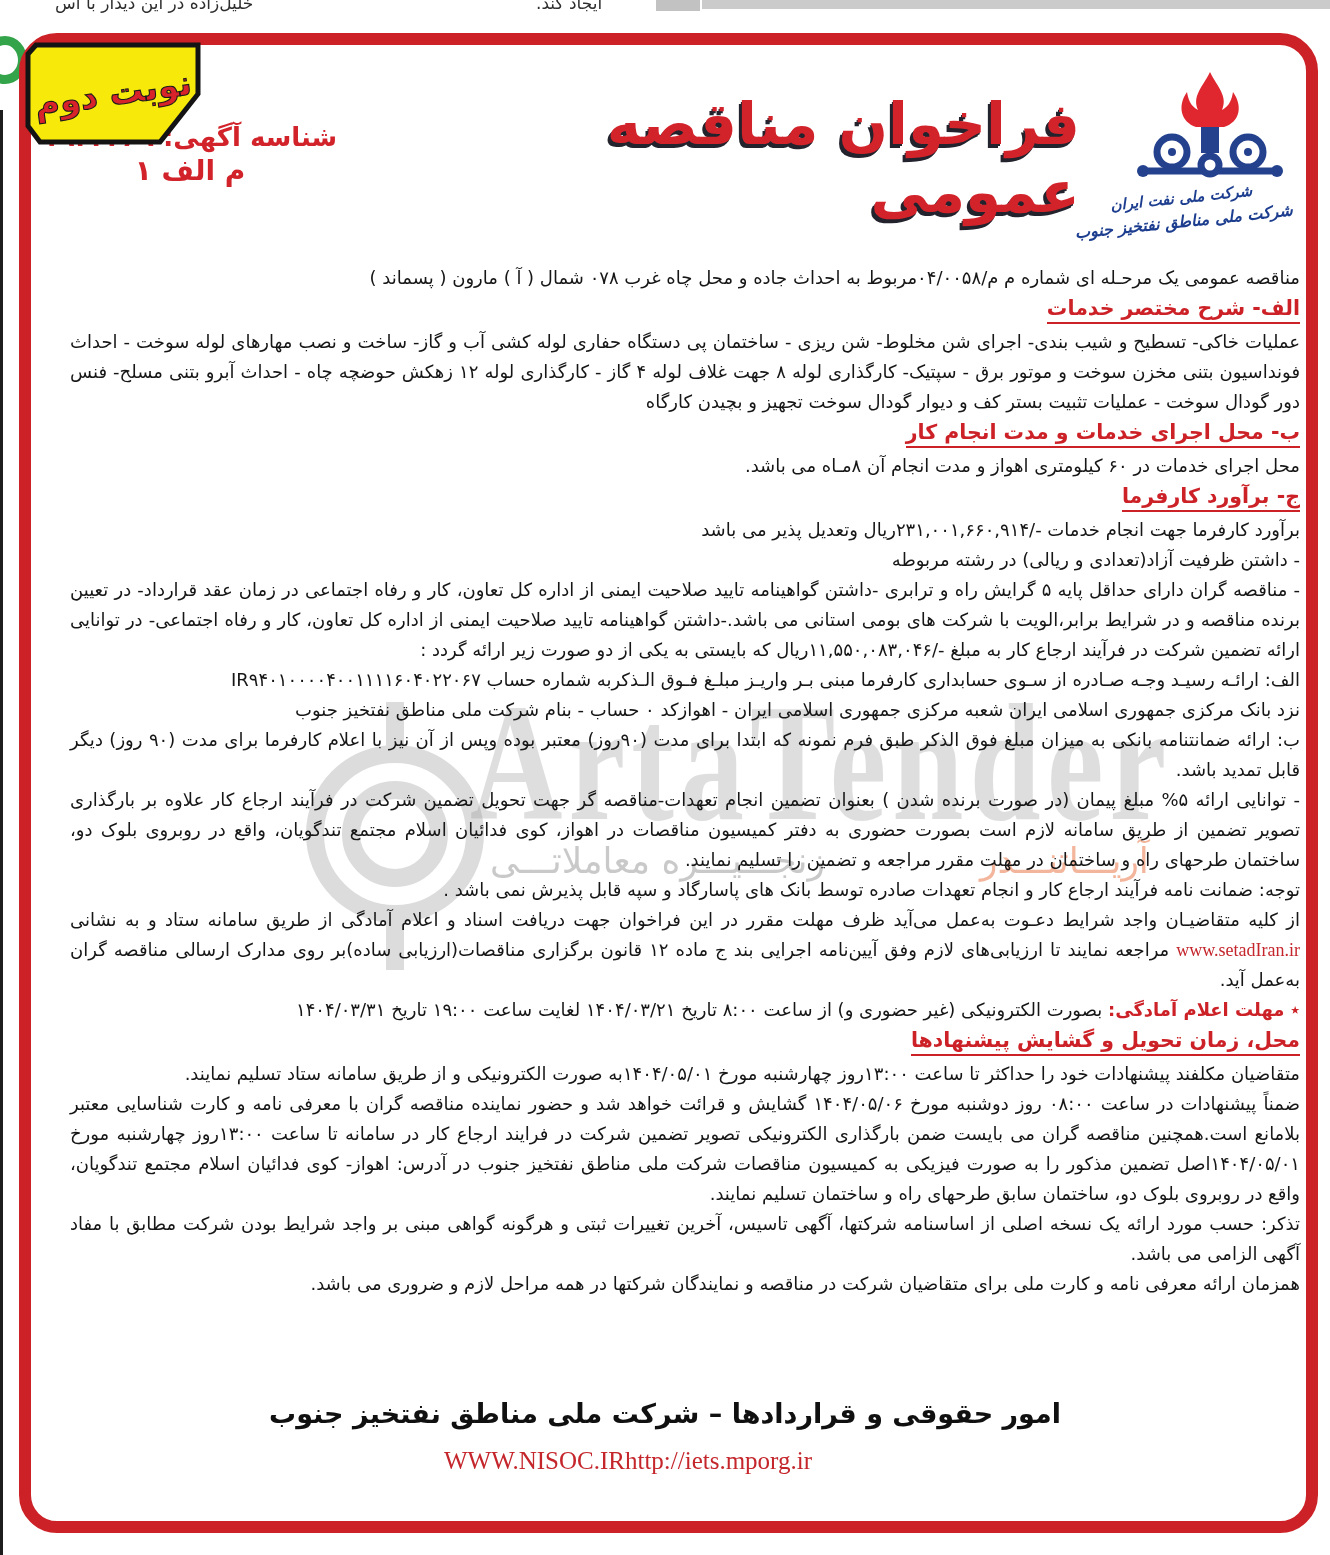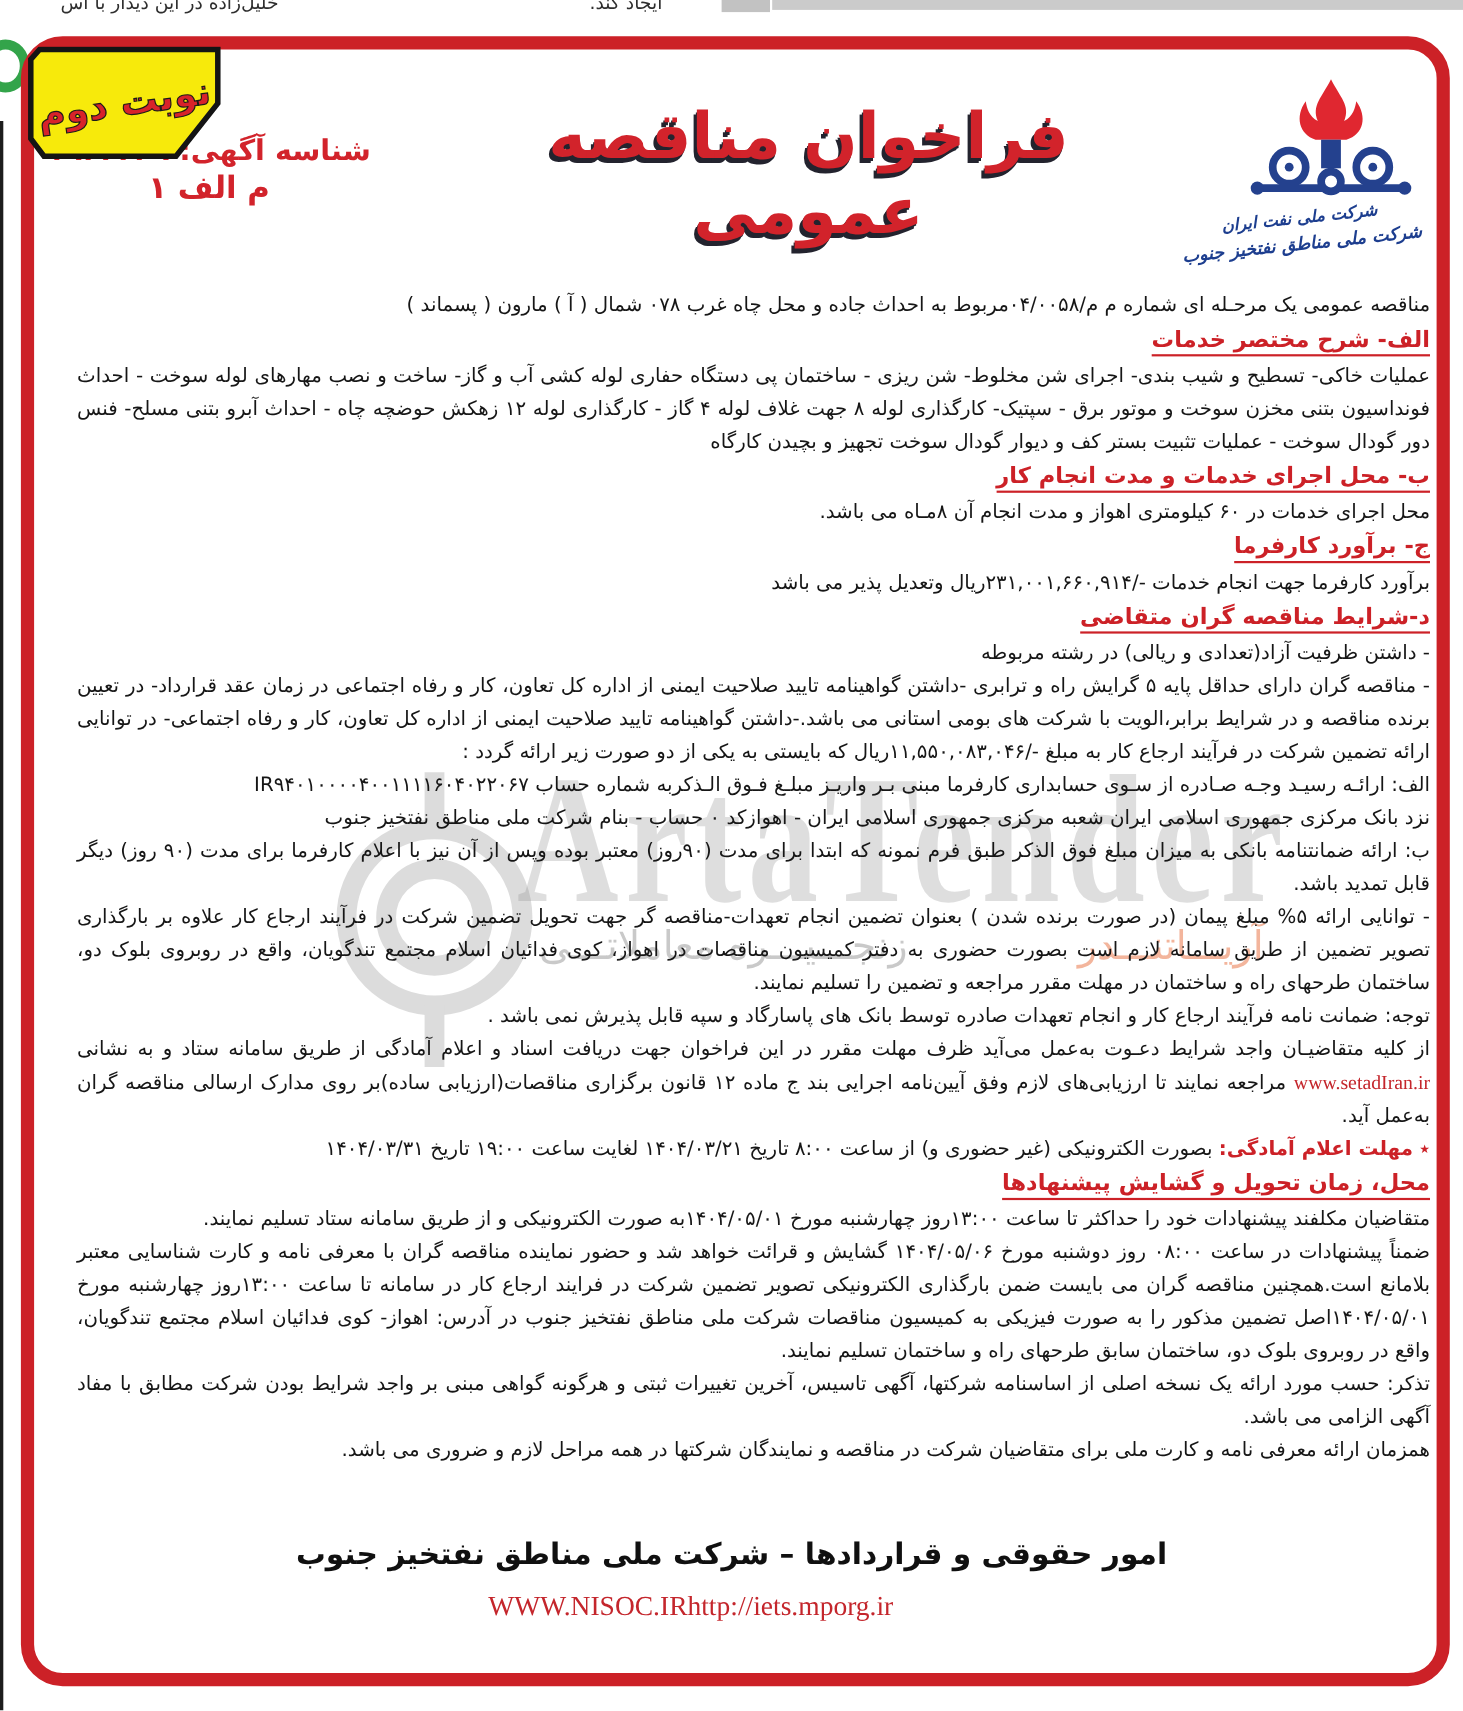--- a/index.html
+++ b/index.html
@@ -19,21 +19,21 @@
   #green-mark{position:absolute;left:-17px;top:36px;width:26px;height:30px;border:9px solid #33a44a;border-radius:50%;background:#fff;}
   
   #tender-box{position:absolute;left:19px;top:33px;width:1299px;height:1500px;border:12px solid var(--red);border-radius:38px;box-sizing:border-box;background:#fff;z-index:1;}
   
   #badge{position:absolute;left:24px;top:42px;z-index:4;}
   
   #ad-id-wrap{position:absolute;left:40px;top:122px;width:300px;text-align:center;z-index:3;direction:rtl;}
   #ad-id{color:#d2232b;font-weight:bold;font-size:26px;line-height:30px;}
   #ad-code{color:#d2232b;font-weight:bold;font-size:28px;line-height:30px;margin-top:4px;}
   
-  #main-title{position:absolute;left:390px;top:90px;width:690px;text-align:center;z-index:3;
+  #main-title{position:absolute;left:390px;top:90px;width:690px;z-index:3;
     direction:rtl;font-size:58px;font-weight:bold;color:#d2232b;
     text-shadow:-3px 4px 0 #23232e, -1px 2px 0 #23232e;letter-spacing:-1px;}
   
   #logo{position:absolute;left:1128px;top:70px;width:165px;height:115px;z-index:3;}
   #logo-captions{position:absolute;left:1055px;top:186px;width:255px;text-align:center;z-index:3;direction:rtl;transform:rotate(-6deg);}
   .logo-cap{color:#1d3e8f;font-weight:bold;font-style:italic;font-size:15px;line-height:24px;white-space:nowrap;}
   
   #wm-swirl{position:absolute;left:295px;top:690px;z-index:2;opacity:.30;}
   #wm-latin{position:absolute;left:470px;top:668px;z-index:2;font-family:"Liberation Serif",serif;
     font-weight:bold;font-size:128px;color:#8d8d8d;opacity:.28;letter-spacing:6px;transform:scaleY(1.3);transform-origin:top;}
@@ -113,21 +113,20 @@
 </div>
 
 <div id="body-blocks">
     <div class="para"><span>مناقصه عمومی یک مرحـله ای شماره م م/۰۴/۰۰۵۸مربوط به احداث جاده و محل چاه غرب ۰۷۸ شمال ( آ ) مارون ( پسماند )</span></div>
     <div class="sec-h"><span>الف- شرح مختصر خدمات</span></div>
     <div class="para"><span>عملیات خاکی- تسطیح و شیب بندی- اجرای شن مخلوط- شن ریزی - ساختمان پی دستگاه حفاری لوله کشی آب و گاز- ساخت و نصب مهارهای لوله سوخت - احداث فونداسیون بتنی مخزن سوخت و موتور برق - سپتیک- کارگذاری لوله ۸ جهت غلاف لوله ۴ گاز - کارگذاری لوله ۱۲ زهکش حوضچه چاه - احداث آبرو بتنی مسلح- فنس دور گودال سوخت - عملیات تثبیت بستر کف و دیوار گودال سوخت تجهیز و بچیدن کارگاه</span></div>
     <div class="sec-h"><span>ب- محل اجرای خدمات و مدت انجام کار</span></div>
     <div class="para"><span>محل اجرای خدمات در ۶۰ کیلومتری اهواز و مدت انجام آن ۸مـاه می باشد.</span></div>
     <div class="sec-h"><span>ج- برآورد کارفرما</span></div>
     <div class="para"><span>برآورد کارفرما جهت انجام خدمات -/۲۳۱,۰۰۱,۶۶۰,۹۱۴ریال وتعدیل پذیر می باشد</span></div>
-    <div class="sec-h"><span>د-شرایط مناقصه گران متقاضی</span></div>
     <div class="para"><span>- داشتن ظرفیت آزاد(تعدادی و ریالی) در رشته مربوطه</span></div>
     <div class="para"><span>- مناقصه گران دارای حداقل پایه ۵ گرایش راه و ترابری -داشتن گواهینامه تایید صلاحیت ایمنی از اداره کل تعاون، کار و رفاه اجتماعی در زمان عقد قرارداد- در تعیین برنده مناقصه و در شرایط برابر،الویت با شرکت های بومی استانی می باشد.-داشتن گواهینامه تایید صلاحیت ایمنی از اداره کل تعاون، کار و رفاه اجتماعی- در توانایی ارائه تضمین شرکت در فرآیند ارجاع کار به مبلغ -/۱۱,۵۵۰,۰۸۳,۰۴۶ریال که بایستی به یکی از دو صورت زیر ارائه گردد :</span></div>
     <div class="para"><span>الف: ارائـه رسیـد وجـه صـادره از سـوی حسابداری کارفرما مبنی بـر واریـز مبلـغ فـوق الـذکربه شماره حساب IR۹۴۰۱۰۰۰۰۴۰۰۱۱۱۱۶۰۴۰۲۲۰۶۷</span></div>
     <div class="para"><span>نزد بانک مرکزی جمهوری اسلامی ایران شعبه مرکزی جمهوری اسلامی ایران - اهوازکد ۰ حساب - بنام شرکت ملی مناطق نفتخیز جنوب</span></div>
     <div class="para"><span>ب: ارائه ضمانتنامه بانکی به میزان مبلغ فوق الذکر طبق فرم نمونه که ابتدا برای مدت (۹۰روز) معتبر بوده وپس از آن نیز با اعلام کارفرما برای مدت (۹۰ روز) دیگر قابل تمدید باشد.</span></div>
     <div class="para"><span>- توانایی ارائه ۵% مبلغ پیمان (در صورت برنده شدن ) بعنوان تضمین انجام تعهدات-مناقصه گر جهت تحویل تضمین شرکت در فرآیند ارجاع کار علاوه بر بارگذاری تصویر تضمین از طریق سامانه لازم است بصورت حضوری به دفتر کمیسیون مناقصات در اهواز، کوی فدائیان اسلام مجتمع تندگویان، واقع در روبروی بلوک دو، ساختمان طرحهای راه و ساختمان در مهلت مقرر مراجعه و تضمین را تسلیم نمایند.</span></div>
     <div class="para"><span>توجه: ضمانت نامه فرآیند ارجاع کار و انجام تعهدات صادره توسط بانک های پاسارگاد و سپه قابل پذیرش نمی باشد .</span></div>
     <div class="para"><span>از کلیه متقاضیـان واجد شرایط دعـوت به‌عمل می‌آید ظرف مهلت مقرر در این فراخوان جهت دریافت اسناد و اعلام آمادگی از طریق سامانه ستاد و به نشانی </span><span class="url">www.setadIran.ir</span><span> مراجعه نمایند تا ارزیابی‌های لازم وفق آیین‌نامه اجرایی بند ج ماده ۱۲ قانون برگزاری مناقصات(ارزیابی ساده)بر روی مدارک ارسالی مناقصه گران به‌عمل آید.</span></div>
     <div class="para"><span class="star">٭ </span><span class="redlabel">مهلت اعلام آمادگی:</span><span> بصورت الکترونیکی (غیر حضوری و) از ساعت ۸:۰۰ تاریخ ۱۴۰۴/۰۳/۲۱ لغایت ساعت ۱۹:۰۰ تاریخ ۱۴۰۴/۰۳/۳۱</span></div>
     <div class="sec-h"><span>محل، زمان تحویل و گشایش پیشنهادها</span></div>

